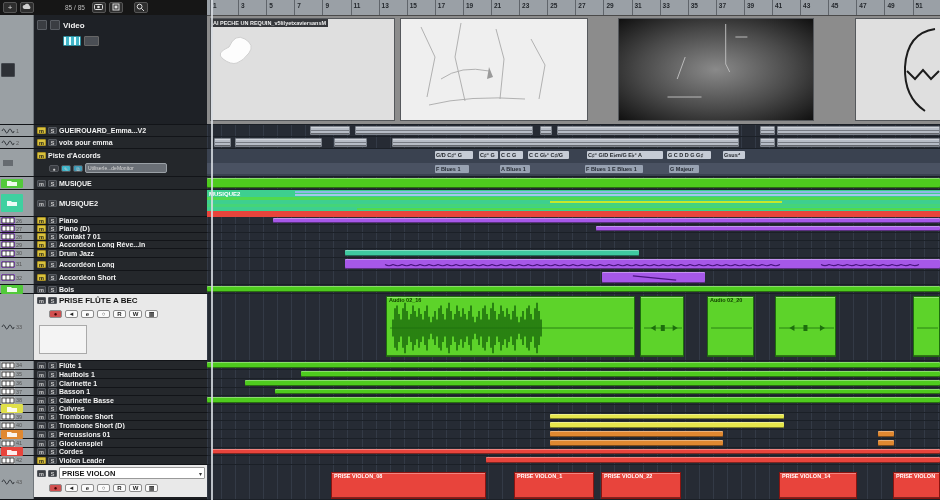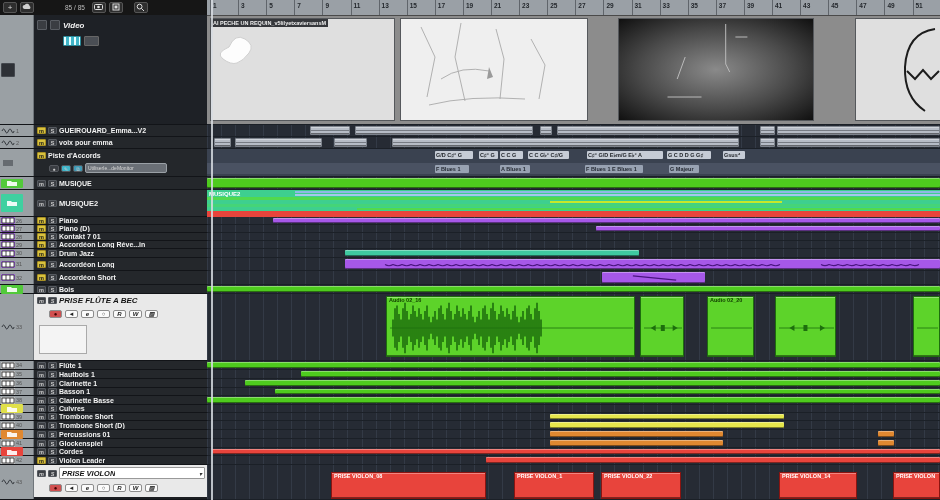--- a/index.html
+++ b/index.html
@@ -22,21 +22,21 @@
   .lrow{position:relative;display:flex;box-sizing:border-box;background:#24272b;border-bottom:1px solid #121418;}
   .rail{flex:0 0 34px;background:#9aa0a4;display:flex;align-items:center;box-sizing:border-box;
         border-right:1px solid #6f757a;position:relative;}
   .iconblock{width:20px;height:7px;margin-left:1px;border-radius:1px;display:flex;align-items:center;justify-content:center;overflow:hidden;}
   .tnum{font-size:5.5px;color:#555;margin-left:1px;}
   .lbody{flex:1;display:flex;align-items:center;gap:2px;padding-left:3px;box-sizing:border-box;background:#24272b;overflow:hidden;}
   .msbtn{flex:0 0 9px;height:7px;border-radius:1px;font-size:5.5px;font-weight:bold;line-height:7px;
          text-align:center;background:#3c3f44;color:#cfcfcf;border:1px solid #565a60;box-sizing:border-box;}
   .msbtn.yellow{background:#d9c23e;color:#161616;border-color:#a89023;}
   .tname{font-size:7px;font-weight:bold;color:#f2f2f2;white-space:nowrap;overflow:hidden;}
-  .card{background:#e9e9e9;font-style:italic;}
+  .card{background:#e9e9e9;}
   .card .tname{color:#141414;}
   
   .arow{position:relative;box-sizing:border-box;border-bottom:1px solid #1b2027;
         background-image:repeating-linear-gradient(90deg,#333a46 0px,#333a46 1px,transparent 1px,transparent 14.05px);}
   .clip{position:absolute;top:1px;bottom:1px;border-radius:1px;box-sizing:border-box;overflow:hidden;}
   .cliplabel{position:absolute;left:2px;top:0px;font-size:5.5px;font-weight:bold;white-space:nowrap;}
   .chip{position:absolute;height:8px;line-height:8px;font-size:5.5px;font-weight:bold;color:#1d2126;
         background:#c6ccd6;border-radius:1px;padding:0 1px;white-space:nowrap;overflow:hidden;box-sizing:border-box;}
   .chip.scale{background:#98a2b2;color:#252a33;}
   .playhead{position:absolute;top:0;width:2px;height:500px;background:rgba(215,220,226,.85);z-index:40;}
@@ -132,21 +132,21 @@
       <div class="ticklabel" style="left: 624.2px;">45</div>
       <div class="tick" style="left: 649.3px;"></div>
       <div class="ticklabel" style="left: 652.3px;">47</div>
       <div class="tick" style="left: 677.4px;"></div>
       <div class="ticklabel" style="left: 680.4px;">49</div>
       <div class="tick" style="left: 705.5px;"></div>
       <div class="ticklabel" style="left: 708.5px;">51</div>
     </div>
 
   <div class="left" id="tracklist">
-      <div class="lrow" style="height: 110px; font-style: italic;">
+      <div class="lrow" style="height: 110px;">
         <div class="rail">
           <span class="iconblock" style="width: 12px; height: 12px; border: 1px solid rgb(68, 72, 78); background: rgb(46, 49, 54);"></span>
         </div>
         <div class="lbody" style="align-items: flex-start; background: rgb(30, 33, 38); flex-direction: column;">
           <div style="display: flex; align-items: center; gap: 3px; margin-top: 5px;">
             <span class="vh-sq"></span>
             <span class="vh-sq"></span>
             <span class="tname" style="font-size: 8px;">Video</span>
           </div>
           <div style="display: flex; gap: 3px; margin: 4px 0px 0px 26px;">

